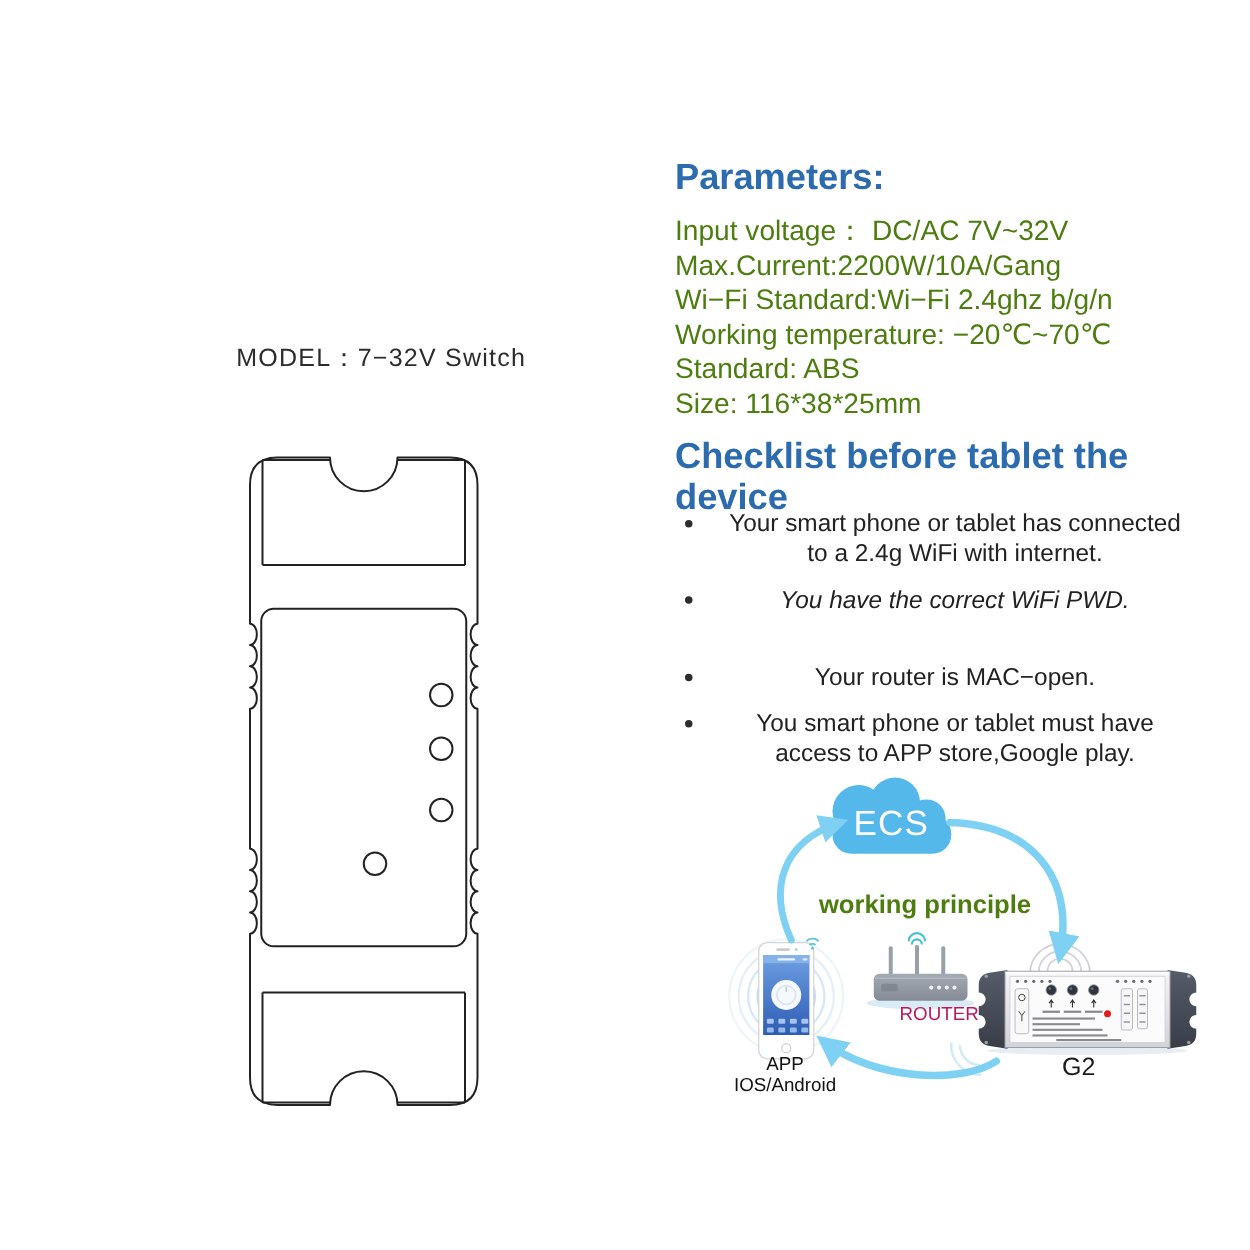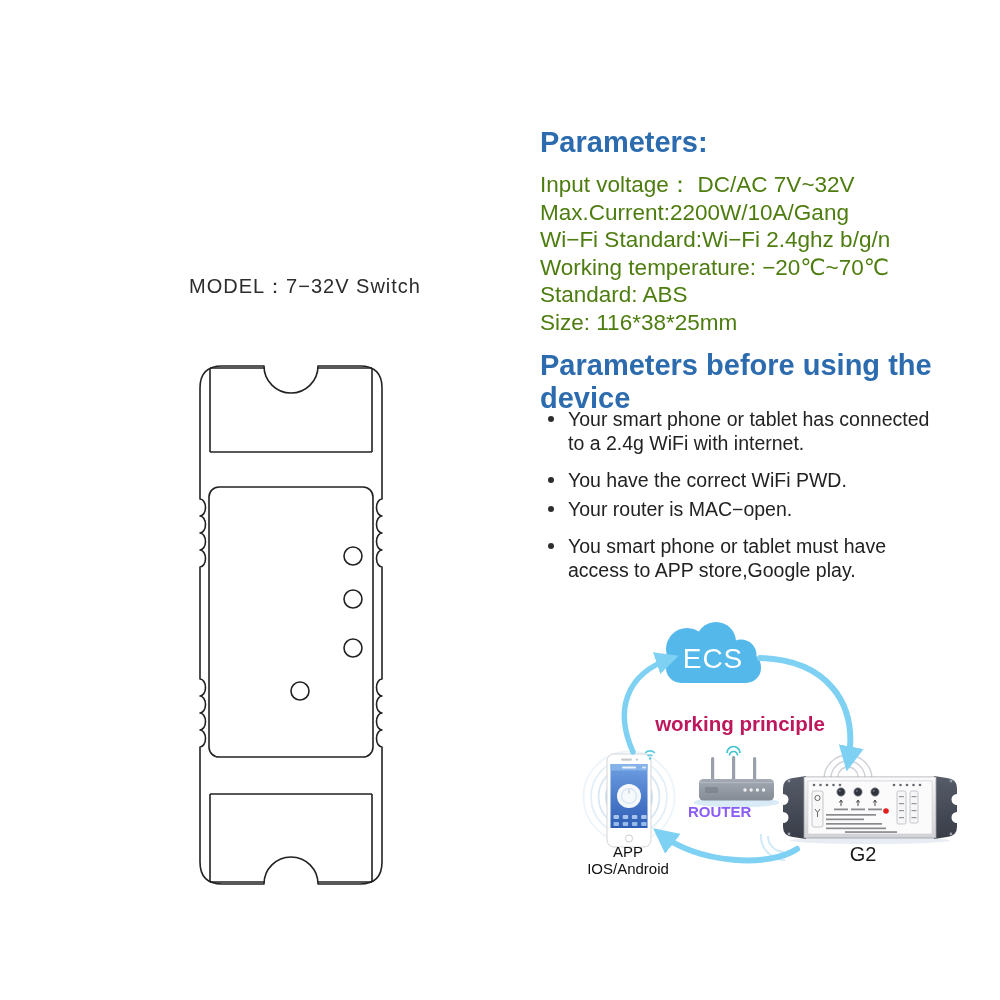--- a/index.html
+++ b/index.html
@@ -11,31 +11,31 @@
   .product-title{left:50px;top:184px;width:510px;text-align:center;
     font-size:35px;font-weight:700;letter-spacing:-1.2px;color:var(--title-blue,#1b76c4);}
   .model-line{left:50px;top:256px;width:510px;text-align:center;
     font-size:20px;letter-spacing:1px;color:#2c2c2c;margin-top:17px;}
 
   
   .sec-heading{font-size:29px;font-weight:700;color:var(--heading-blue,#2b6bae);}
   .params-heading{left:540px;top:126px;}
   .params-lines{left:540px;top:171px;width:440px;font-size:22.5px;line-height:27.6px;color:#4d7c0f;}
   .checklist-heading{left:540px;top:349px;}
-  .checklist{left:540px;top:408px;width:420px;list-style:none;margin:0;padding:0;}
+  .checklist{left:540px;top:408px;width:420px;list-style:none;margin:0;padding:0;text-align:center;}
   .checklist li{position:relative;padding-left:28px;margin-bottom:14px;
     font-size:19.5px;line-height:23.5px;color:#222;white-space:pre-line;}
-  .checklist li:nth-child(2){margin-bottom:5px;}
+  .checklist li:nth-child(2){margin-bottom:38px;font-style:italic;}
   .checklist li::before{content:"";position:absolute;left:8px;top:8px;width:6px;height:6px;
     border-radius:50%;background:#2d2d2d;}
 
   
   .working-principle{left:640px;top:712px;width:200px;text-align:center;
-    font-size:20.5px;font-weight:700;color:#be185d;}
-  .router-label{left:688px;top:803px;width:95px;text-align:left;font-size:15px;font-weight:700;color:#8b5cf6;}
+    font-size:20.5px;font-weight:700;color:#4d7c0f;}
+  .router-label{left:688px;top:803px;width:95px;text-align:right;font-size:15px;font-weight:400;color:#be185d;}
   .app-label{left:563px;top:843px;width:130px;text-align:center;font-size:15px;font-weight:400;
     line-height:17px;color:#111;}
   .g2-label{left:815px;top:843px;width:96px;text-align:center;font-size:20px;color:#1a1a1a;}
 
   svg{position:absolute;overflow:visible;}
 </style>
 </head>
 <body>
 
 <div id="canvas">
@@ -64,21 +64,21 @@
   <div class="abs sec-heading params-heading">Parameters:</div>
   <div class="abs params-lines">
       <div>Input voltage： DC/AC 7V~32V</div>
       <div>Max.Current:2200W/10A/Gang</div>
       <div>Wi−Fi Standard:Wi−Fi 2.4ghz b/g/n</div>
       <div>Working temperature: −20℃~70℃</div>
       <div>Standard: ABS</div>
       <div>Size: 116*38*25mm</div>
     </div>
 
-  <div class="abs sec-heading checklist-heading">Parameters before using the device</div>
+  <div class="abs sec-heading checklist-heading">Checklist before tablet the device</div>
   <ul class="abs checklist">
       <li>Your smart phone or tablet has connected
 to a 2.4g WiFi with internet.</li>
       <li>You have the correct WiFi PWD.</li>
       <li>Your router is MAC−open.</li>
       <li>You smart phone or tablet must have
 access to APP store,Google play.</li>
     </ul>
 
   <svg class="abs" style="left:560px;top:615px;" width="440" height="290" viewBox="560 615 440 290">

